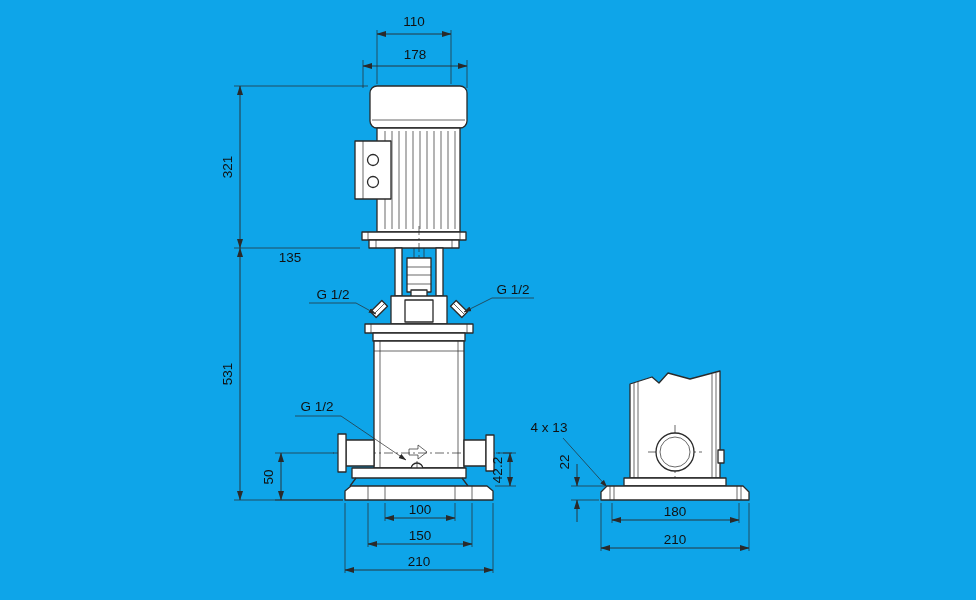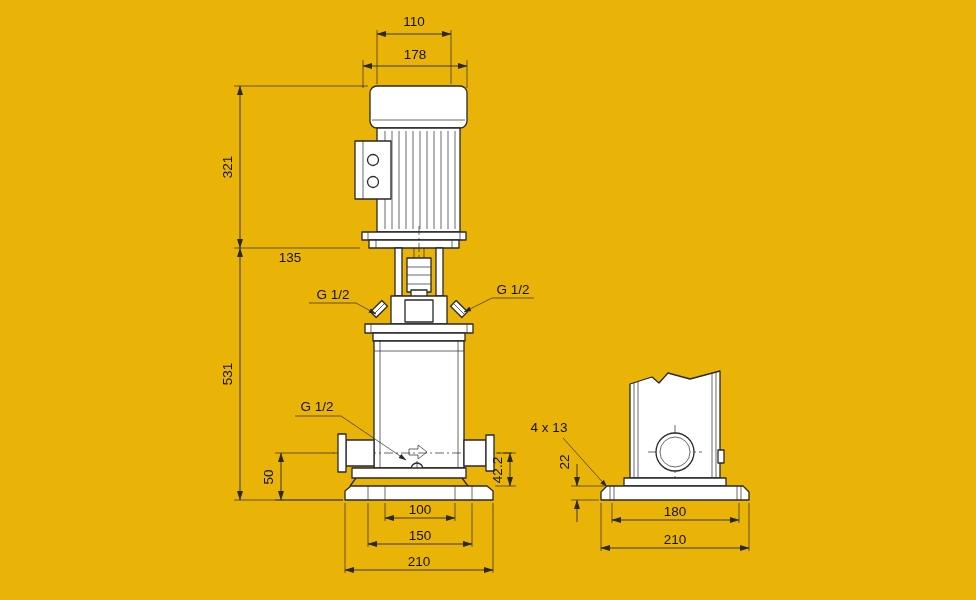--- a/index.html
+++ b/index.html
@@ -1,16 +1,16 @@
 <!DOCTYPE html>
 <html><head>
 <meta charset="utf-8">
 <style>
   html,body{margin:0;padding:0;background:#fff;}
-  .stage{position:relative;width:976px;height:600px;background:#eab308;overflow:hidden;
+  .stage{position:relative;width:976px;height:600px;background:#0ea5e9;overflow:hidden;
          font-family:"Liberation Sans","DejaVu Sans",sans-serif;}
   svg text{font-family:"Liberation Sans","DejaVu Sans",sans-serif;font-size:13.5px;fill:#111;}
   .o  {stroke:#2a2a2a;stroke-width:1.3;fill:#fff;stroke-linejoin:round;}
   .on {stroke:#2a2a2a;stroke-width:1.3;fill:none;stroke-linejoin:round;}
   .t  {stroke:#2a2a2a;stroke-width:0.7;fill:none;}
   .d  {stroke:#2a2a2a;stroke-width:0.9;fill:none;}
   .cl {stroke:#2a2a2a;stroke-width:0.7;fill:none;stroke-dasharray:9 3 2 3;}
 </style>
 </head>
 <body>

